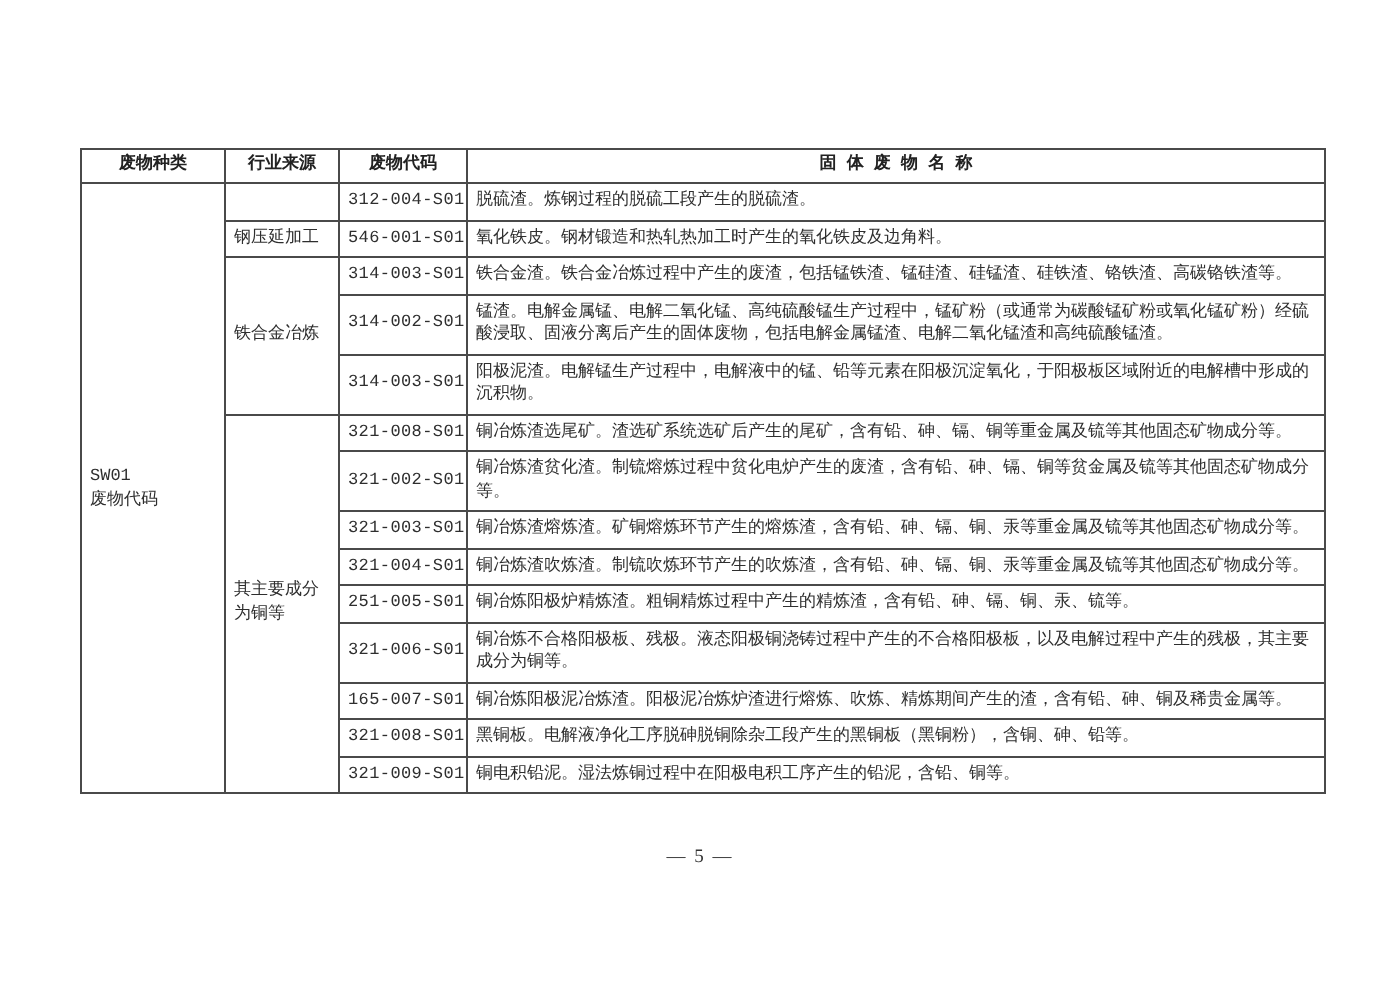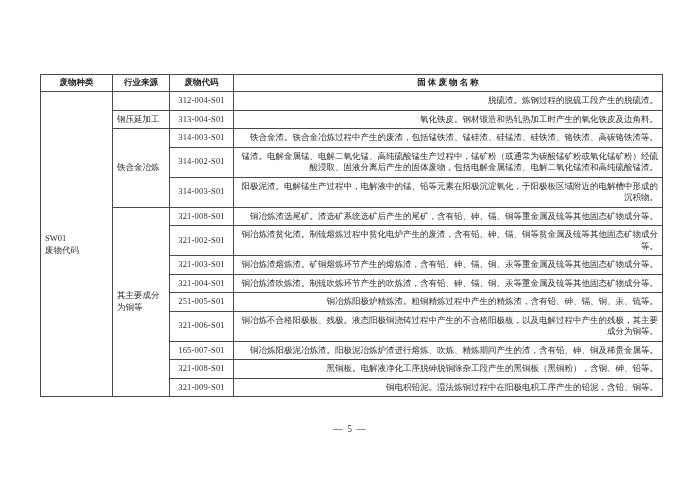--- a/index.html
+++ b/index.html
@@ -25,20 +25,21 @@
     table-layout: fixed;
   }
   table.waste-table th,
   table.waste-table td {
     border: 1px solid #4a4a4a;
     font-size: 8.5px;
     line-height: 11.5px;
     padding: 3px 4px;
     vertical-align: middle;
     word-break: break-all;
+    font-family: Liberation Mono, monospace;
   }
   table.waste-table thead th {
     font-weight: bold;
     text-align: center;
     height: 12px;
     padding: 2px 2px;
     color: #222;
   }
   .cell-category {
     text-align: left;
@@ -49,21 +50,21 @@
   }
   .cell-source {
     text-align: left;
   }
   .cell-code {
     text-align: center;
     white-space: nowrap;
     letter-spacing: 0.2px;
   }
   .cell-name {
-    text-align: right;
+    text-align: left;
   }
   .page-number {
     position: absolute;
     left: 0;
     right: 0;
     top: 424px;
     text-align: center;
     font-size: 9.5px;
     color: #333;
     letter-spacing: 1px;
@@ -94,21 +95,21 @@
           <td rowspan="14" class="cell-category">
             <div>SW01</div>
             <div>废物代码</div>
           </td>
           <td rowspan="1" class="cell-source"></td>
           <td class="cell-code">312-004-S01</td>
           <td class="cell-name">脱硫渣。炼钢过程的脱硫工段产生的脱硫渣。</td>
         </tr>
         <tr>
           <td rowspan="1" class="cell-source">钢压延加工</td>
-          <td class="cell-code">313-004-S01</td>
+          <td class="cell-code">546-001-S01</td>
           <td class="cell-name">氧化铁皮。钢材锻造和热轧热加工时产生的氧化铁皮及边角料。</td>
         </tr>
         <tr>
           <td rowspan="3" class="cell-source">铁合金冶炼</td>
           <td class="cell-code">314-003-S01</td>
           <td class="cell-name">铁合金渣。铁合金冶炼过程中产生的废渣，包括锰铁渣、锰硅渣、硅锰渣、硅铁渣、铬铁渣、高碳铬铁渣等。</td>
         </tr>
         <tr>
           <td class="cell-code">314-002-S01</td>
           <td class="cell-name">锰渣。电解金属锰、电解二氧化锰、高纯硫酸锰生产过程中，锰矿粉（或通常为碳酸锰矿粉或氧化锰矿粉）经硫酸浸取、固液分离后产生的固体废物，包括电解金属锰渣、电解二氧化锰渣和高纯硫酸锰渣。</td>

